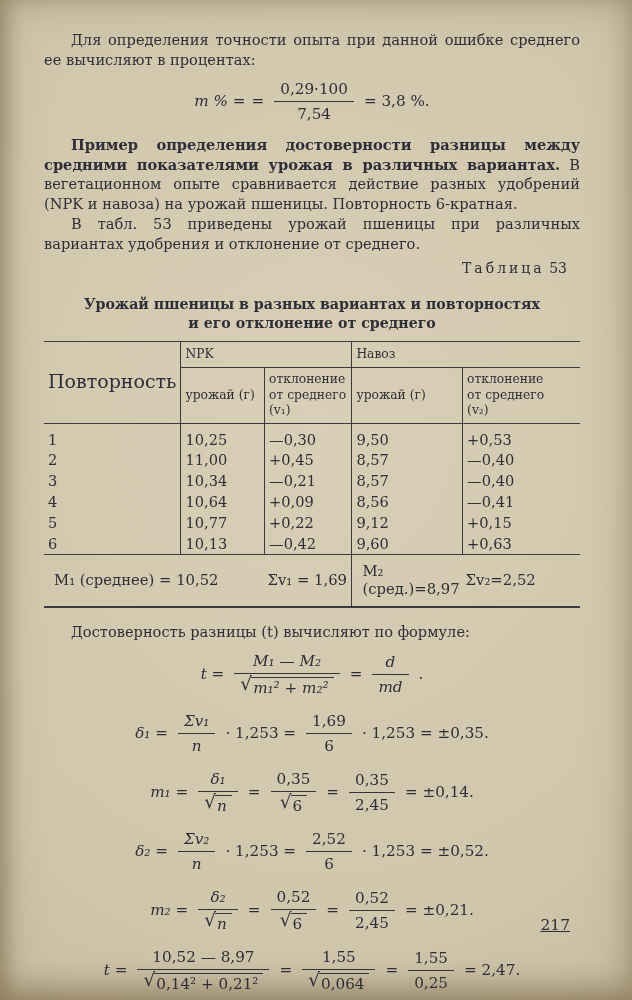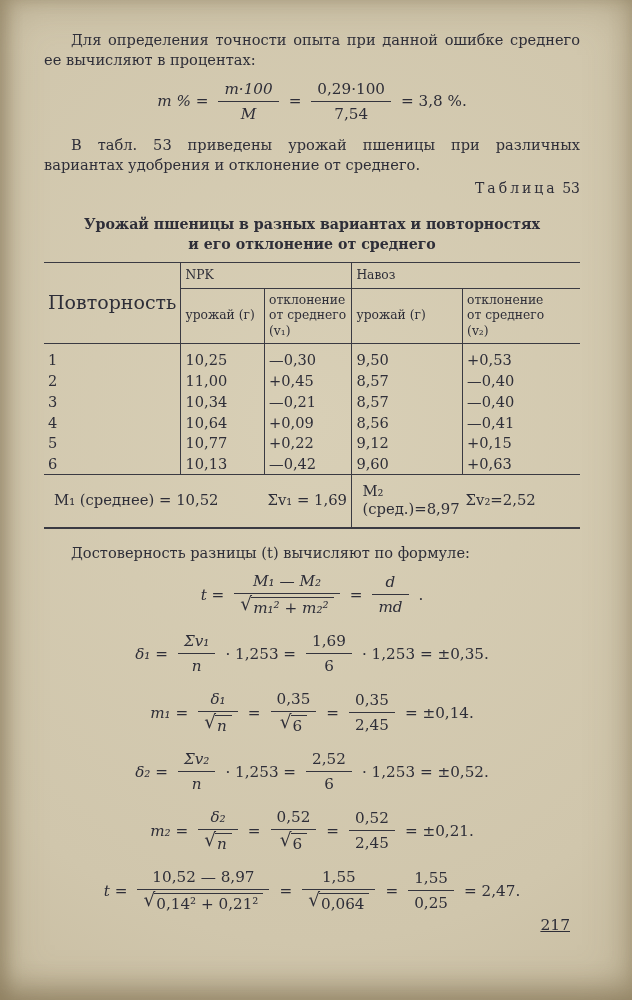--- a/index.html
+++ b/index.html
@@ -35,21 +35,21 @@
     margin: 10px 0 12px;
   }
   .formula.sp { margin: 15px 0; }
   .it { font-style: italic; }
   .frac { display: inline-block; vertical-align: middle; text-align: center; margin: 0 4px; }
   .frac .num { display: block; padding: 0 6px 3px; }
   .frac .den { display: block; border-top: 1.3px solid #34343d; padding: 3px 6px 0; }
   .sqrt { display: inline-flex; align-items: flex-start; }
   .rad { font-size: 1.22em; line-height: 1; margin-right: -1px; transform: translateY(-2px); }
   .vinc { border-top: 1.2px solid #34343d; padding: 1px 5px 0 2px; }
-  .table-label { text-align: right; font-size: 14px; margin: 6px 0 6px 0; }
+  .table-label { text-align: right; font-size: 14px; margin: 6px 13px 6px 0; }
   .spaced { letter-spacing: 3px; }
   .table-caption {
     text-align: center;
     font-weight: bold;
     font-size: 14.2px;
     line-height: 1.35;
     white-space: pre-line;
     margin: 19px 0 8px;
   }
   table { width: 100%; border-collapse: collapse; }
@@ -86,32 +86,29 @@
 <body>
 
 <div class="paper-vignette"></div>
 
 <div class="content">
 
   <p class="body">Для определения точности опыта при данной ошибке среднего ее вычисляют в процентах:</p>
 
   <div class="formula">
     <span class="it">m % =</span>
-    <span class="frac">
-      <span class="num it">m·100</span>
-      <span class="den it">M</span>
-    </span>
     <span>=</span>
     <span class="frac">
       <span class="num">0,29·100</span>
       <span class="den">7,54</span>
     </span>
     <span>= 3,8 %.</span>
   </div>
 
+  <p class="body"><b>Пример определения достоверности разницы между средними показателями урожая в различных вариантах.</b> <span>В вегетационном опыте сравнивается действие разных удобрений (NPK и навоза) на урожай пшеницы. Повторность 6-кратная.</span></p>
 
   <p class="body">В табл. 53 приведены урожай пшеницы при различных вариантах удобрения и отклонение от среднего.</p>
 
   <div class="table-label">
     <span class="spaced">Таблица</span>
     <span>53</span>
   </div>
 
   <div class="table-caption">Урожай пшеницы в разных вариантах и повторностях
 и его отклонение от среднего</div>

